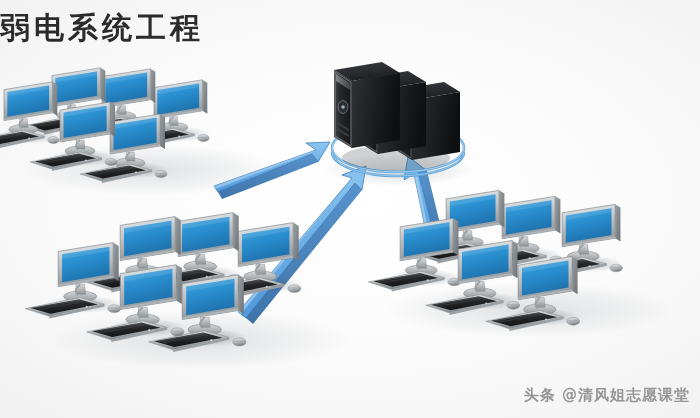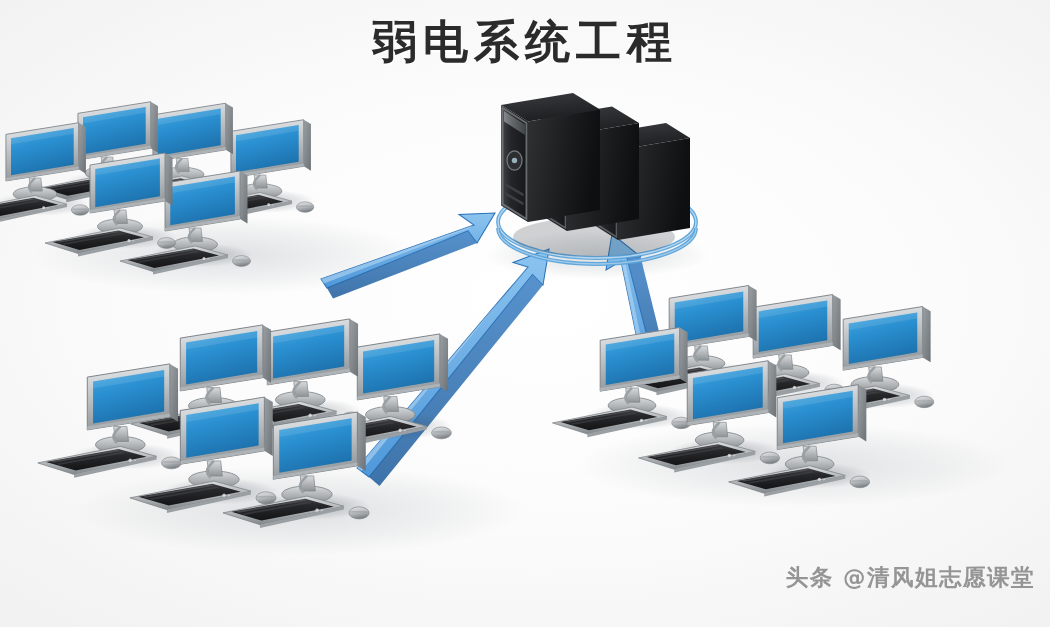--- a/index.html
+++ b/index.html
@@ -19,32 +19,31 @@
     position: absolute;
     inset: 0;
     background:
       radial-gradient(ellipse 500px 280px at 360px 200px, #ffffff 0%, #fbfbfb 55%, #f2f2f2 100%);
   }
   #title {
     position: absolute;
     left: 0;
     top: 8px;
     width: 700px;
-    text-align: center;
     font-size: 30px;
     font-weight: bold;
     letter-spacing: 4px;
     color: #2b2b2b;
     font-family: "DejaVu Sans", "Liberation Sans", sans-serif;
     text-shadow: 0 1px 0 rgba(255,255,255,.6);
   }
   #watermark {
     position: absolute;
     right: 10px;
-    bottom: 23px;
+    bottom: 13px;
     font-size: 15px;
     font-weight: bold;
     color: #8d8d8d;
     letter-spacing: 1px;
     font-family: "DejaVu Sans", "Liberation Sans", sans-serif;
     opacity: .92;
   }
   #scene {
     position: absolute;
     inset: 0;

